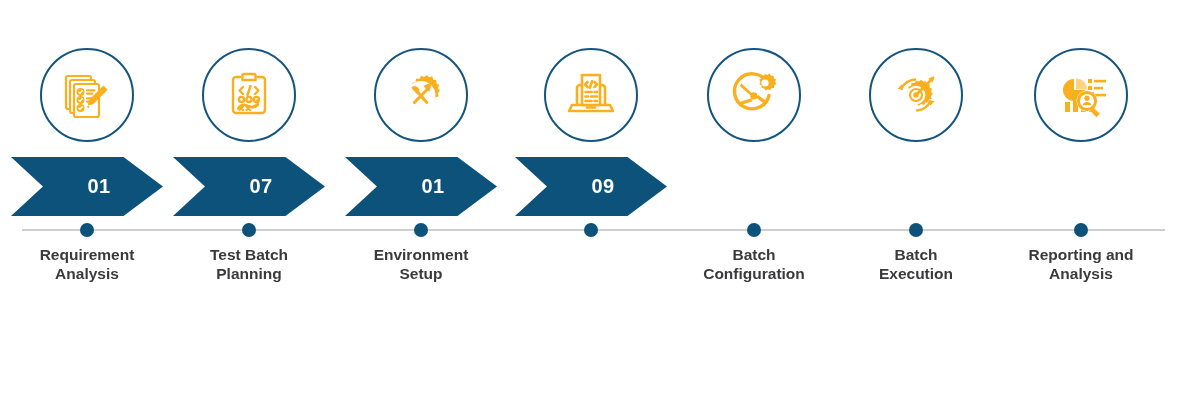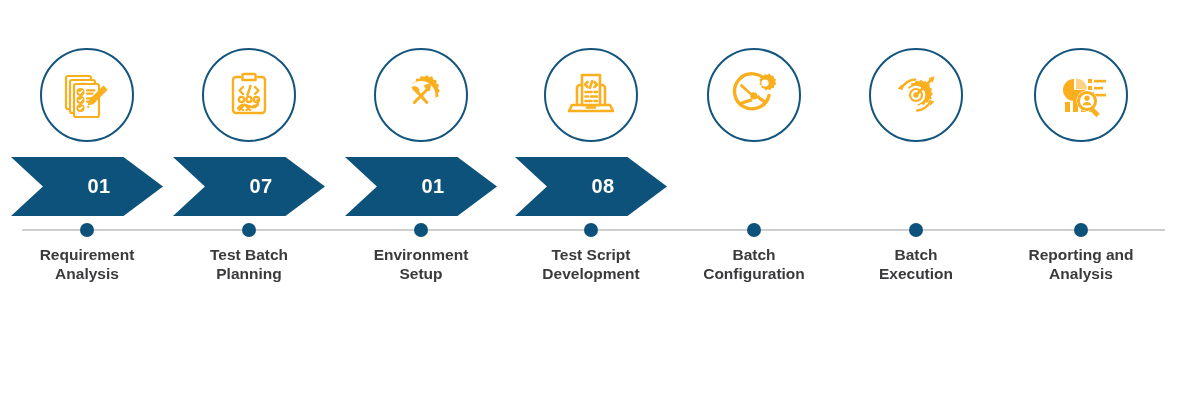--- a/index.html
+++ b/index.html
@@ -227,25 +227,23 @@
           <line x1="23.5" y1="26" x2="29.5" y2="26"></line>
           <line x1="32.5" y1="26" x2="35" y2="26"></line>
           <line x1="23.5" y1="30.5" x2="26" y2="30.5"></line>
           <line x1="29" y1="30.5" x2="35" y2="30.5"></line>
           <line x1="23.5" y1="35" x2="29.5" y2="35"></line>
           <line x1="32.5" y1="35" x2="35" y2="35"></line>
         </g>
       </svg>
     </div>
     <div class="chevron">
-      <span class="chev-num">08</span>
-    </div>
-    <div class="dot"></div>
-    <div class="caption">Test Script
-Development</div>
+      <span class="chev-num">09</span>
+    </div>
+    <div class="dot"></div>
   </div>
 
   <div class="step" style="left:654px">
     <div class="medallion">
       <svg width="58" height="58" viewBox="0 0 58 58">
         <g fill="none" stroke="#FAAF1E" stroke-width="3.4" stroke-linecap="round">
           <path d="M41.5 15.5A17.5 17.5 0 1 0 44 29.5"></path>
         </g>
         <g fill="#FAAF1E">
           <path d="M27 27.5L16.5 17.5l-1.8 2.6 10.6 9.2z"></path>

